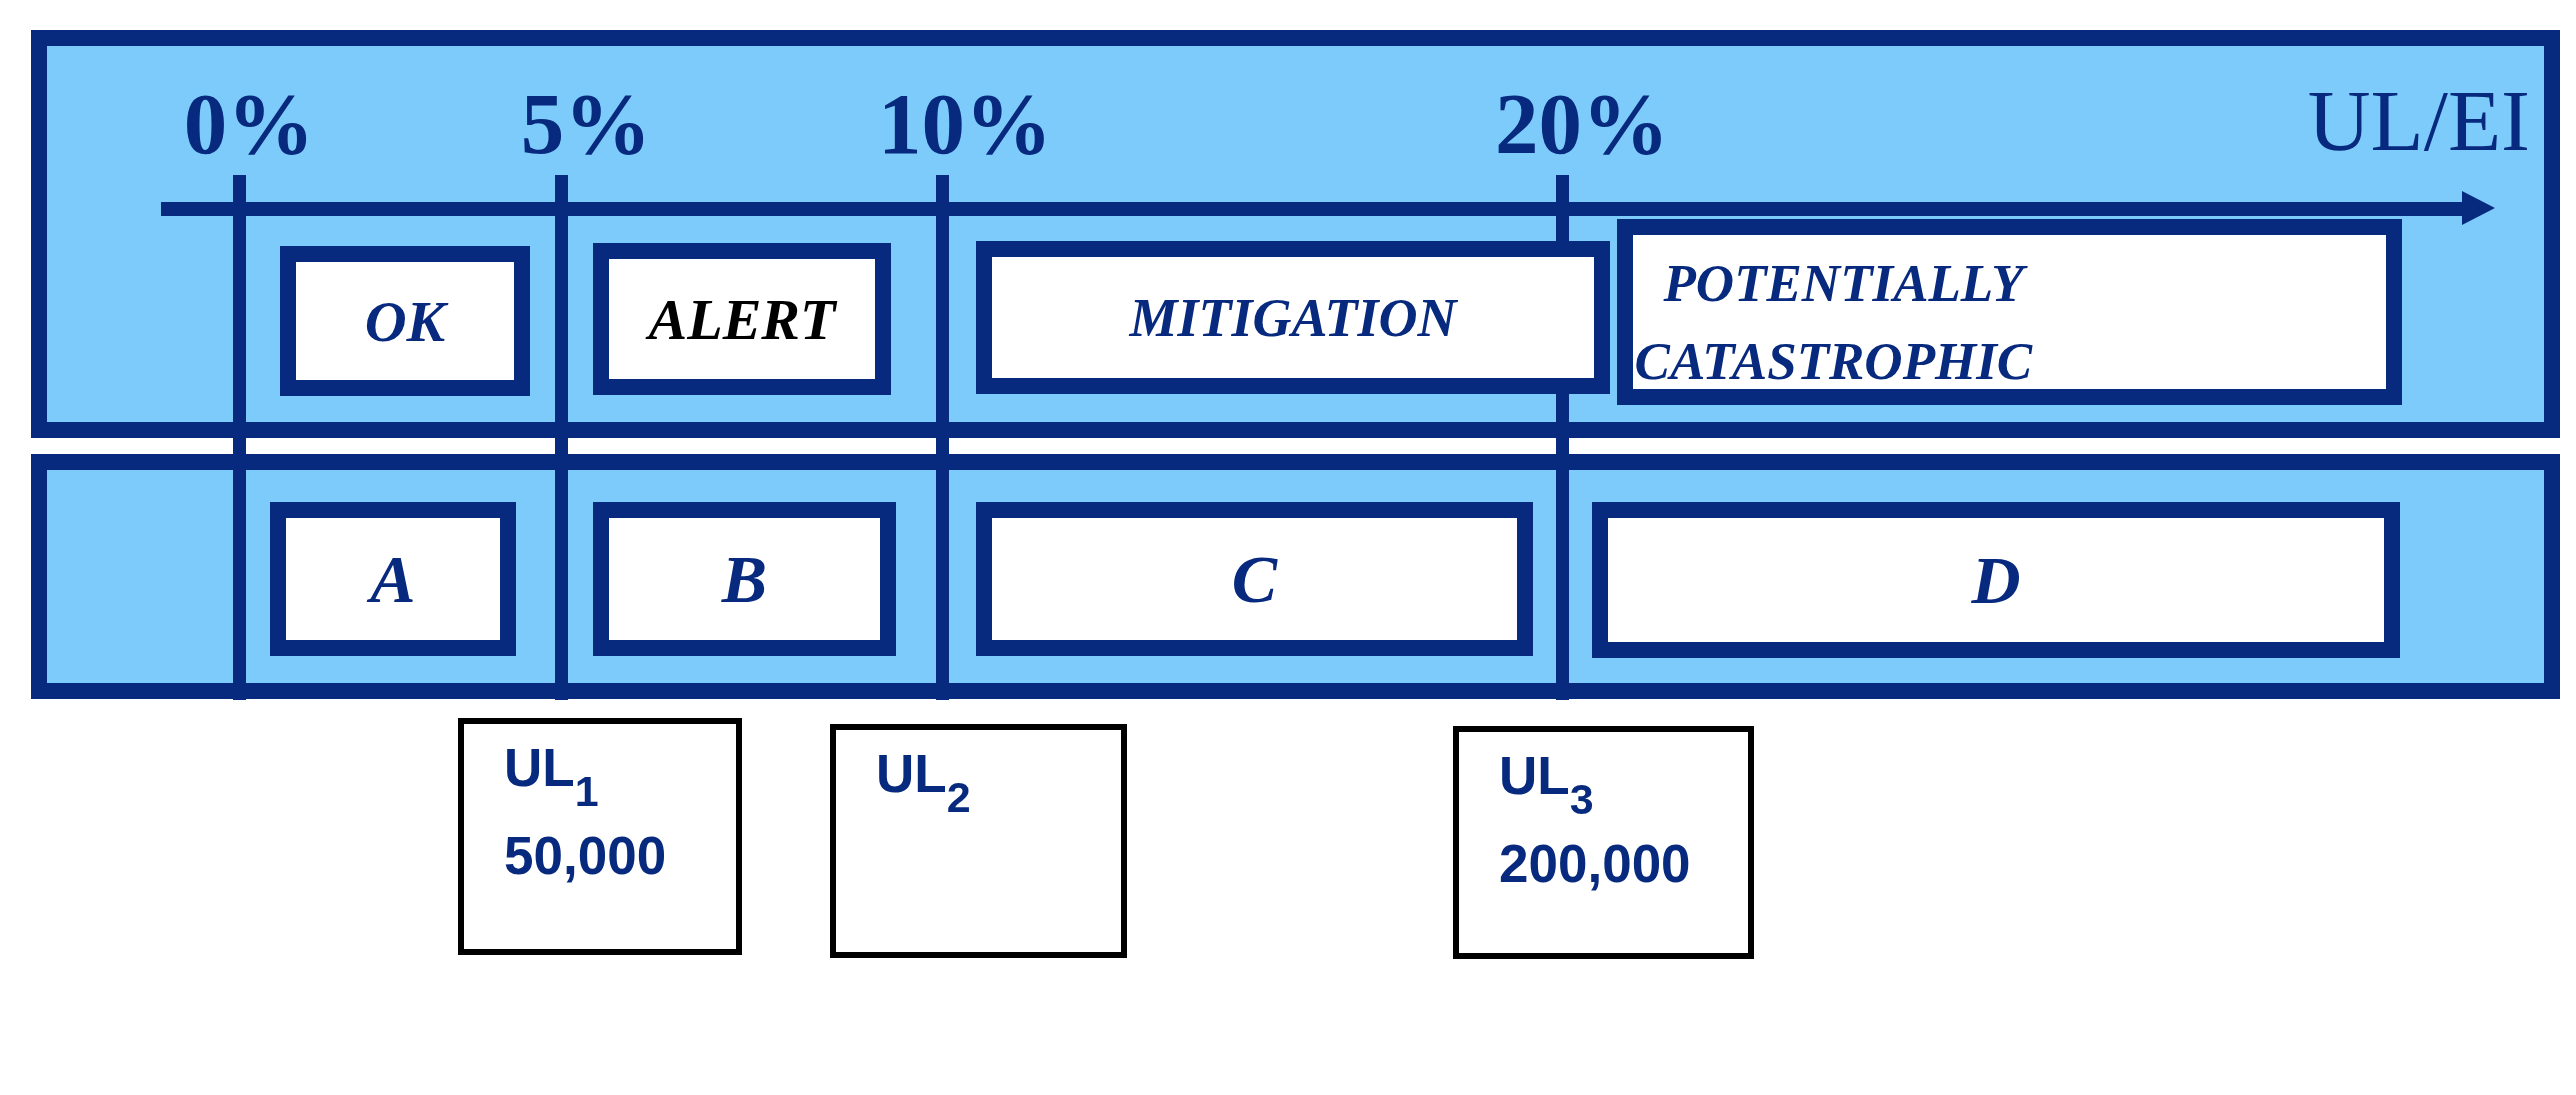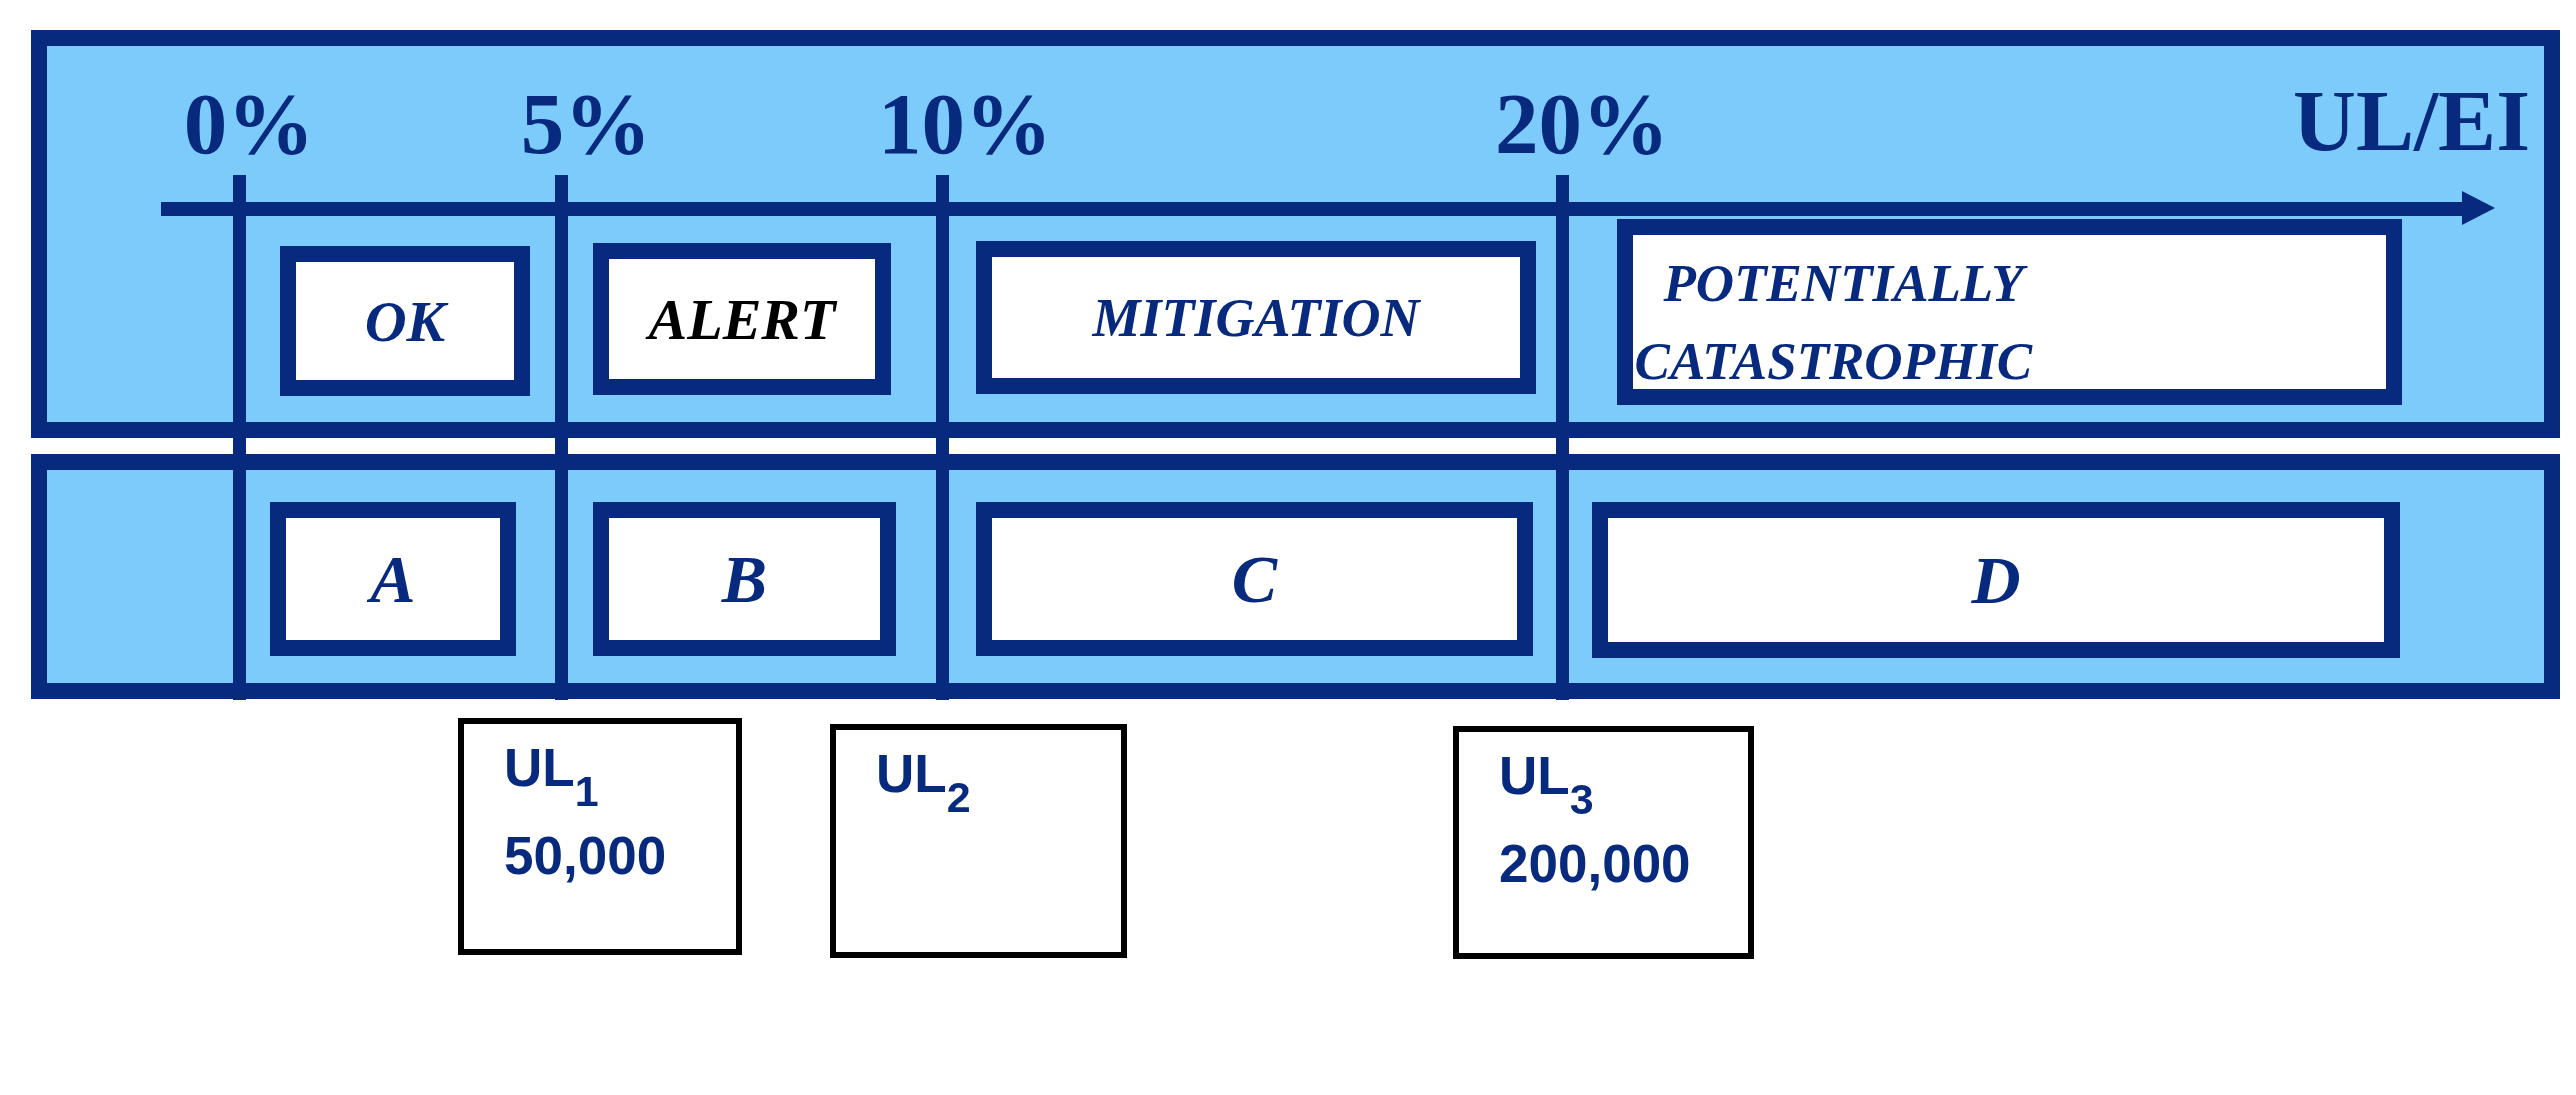--- a/index.html
+++ b/index.html
@@ -45,32 +45,32 @@
   .tick-label{
     position:absolute;top:73px;transform:translateX(-50%);
     color:#082A7E;font-size:87px;font-weight:bold;white-space:nowrap;
   }
   #tick-label-0{left:249px;}
   #tick-label-5{left:586px;}
   #tick-label-10{left:965px;}
   #tick-label-20{left:1582px;}
   #axis-end-label{
     position:absolute;top:70px;right:46px;
-    color:#082A7E;font-size:87px;font-weight:bold;white-space:nowrap;
+    color:#082A7E;font-size:87px;font-weight:normal;white-space:nowrap;
   }
 
   
   .zone-box{
     position:absolute;background:#ffffff;border:16.5px solid #082A7E;
     box-sizing:border-box;display:flex;align-items:center;justify-content:center;
     font-style:italic;font-weight:bold;color:#082A7E;
   }
   #zone-ok{left:280px;top:246px;width:250px;height:150px;font-size:58px;}
   #zone-alert{left:593px;top:243px;width:298px;height:152px;font-size:58px;color:#000000;text-align:right;}
-  #zone-mitigation{left:976px;top:241px;width:560px;height:153px;font-size:54px;}
+  #zone-mitigation{left:976px;top:241px;width:634px;height:153px;font-size:54px;}
   #zone-pc{
     left:1617px;top:219px;width:785px;height:186px;font-size:53px;
     flex-direction:column;align-items:stretch;justify-content:flex-start;
     padding-top:9px;line-height:78px;
   }
   #zone-pc .pc-line1{padding-left:30.5px;}
   #zone-pc .pc-line2{padding-left:1.6px;}
 
   
   .cat-box{

